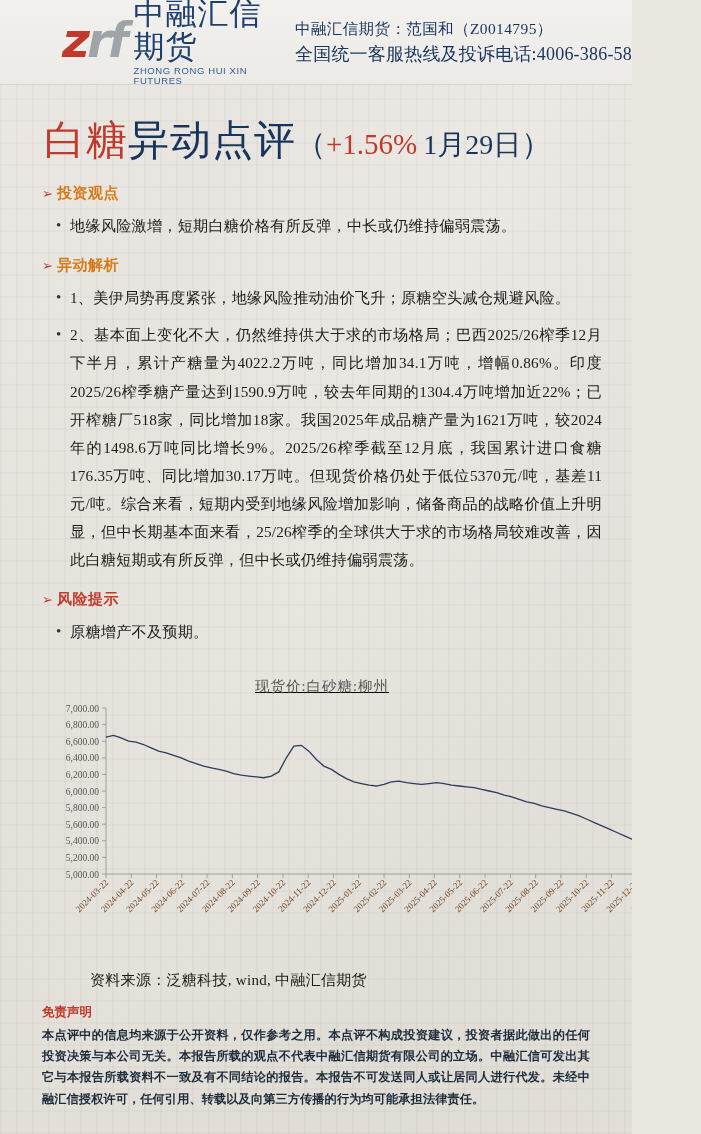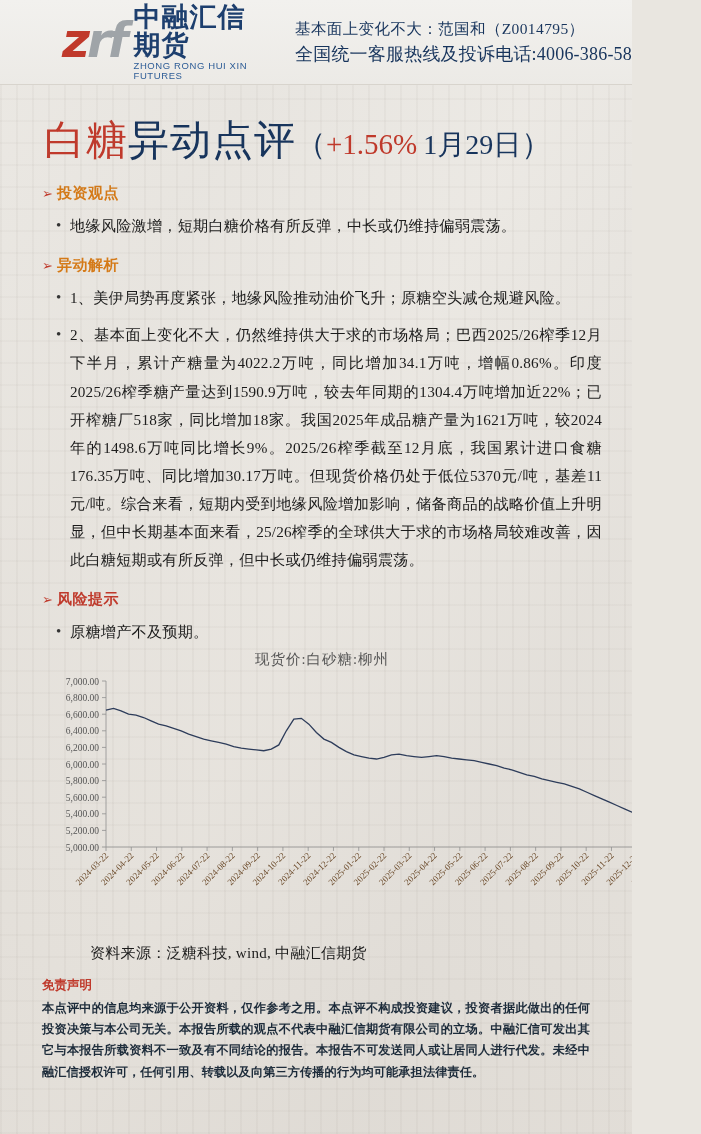--- a/index.html
+++ b/index.html
@@ -60,22 +60,22 @@
     line-height: 1;
     position: relative;
     top: -2px;
   }
   .logo-mark .r-red { color: #c0392b; }
   .logo-text {
     line-height: 1.05;
   }
   .logo-cn {
     font-family: "Liberation Serif", serif;
-    font-size: 27px;
-    font-weight: bold;
+    font-size: 31px;
+    font-weight: normal;
     color: #1d3f6e;
     letter-spacing: 1px;
   }
   .logo-en {
     font-family: Liberation Sans, sans-serif;
     font-size: 9.5px;
     color: #2d5c96;
     letter-spacing: 0.6px;
     margin-top: 2px;
   }
@@ -167,23 +167,24 @@
     font-size: 15.2px;
     color: #1a1a1a;
     line-height: 1.85;
     text-align: justify;
     letter-spacing: 0.2px;
   }
   .bullet-text.para { text-indent: 0; }
 
   
   .chart-wrap {
-    margin-top: 3px;
+    margin-top: 30px;
     position: relative;
     height: 280px;
+    text-decoration: underline;
   }
   .chart-title {
     text-align: center;
     font-size: 14.5px;
     color: #555;
     letter-spacing: 1px;
     margin-bottom: 4px;
   }
   .chart-area {
     position: relative;
@@ -224,21 +225,21 @@
 
   <div class="header">
     <div class="logo-block">
       <div class="logo-mark"><span class="r-red">z</span>rf</div>
       <div class="logo-text">
         <div class="logo-cn">中融汇信期货</div>
         <div class="logo-en">ZHONG RONG HUI XIN FUTURES</div>
       </div>
     </div>
     <div class="header-contact">
-      <div class="hc-line1">基本面上变化不大：范国和（Z0014795）</div>
+      <div class="hc-line1">中融汇信期货：范国和（Z0014795）</div>
       <div class="hc-line2">全国统一客服热线及投诉电话:4006-386-58</div>
     </div>
   </div>
 
   <div class="title-row">
     <span class="title-main1">白糖</span>
     <span class="title-main2">异动点评</span>
     <span class="title-paren">（</span>
     <span class="title-pct">+1.56%</span>
     <span class="title-date">1月29日</span>

